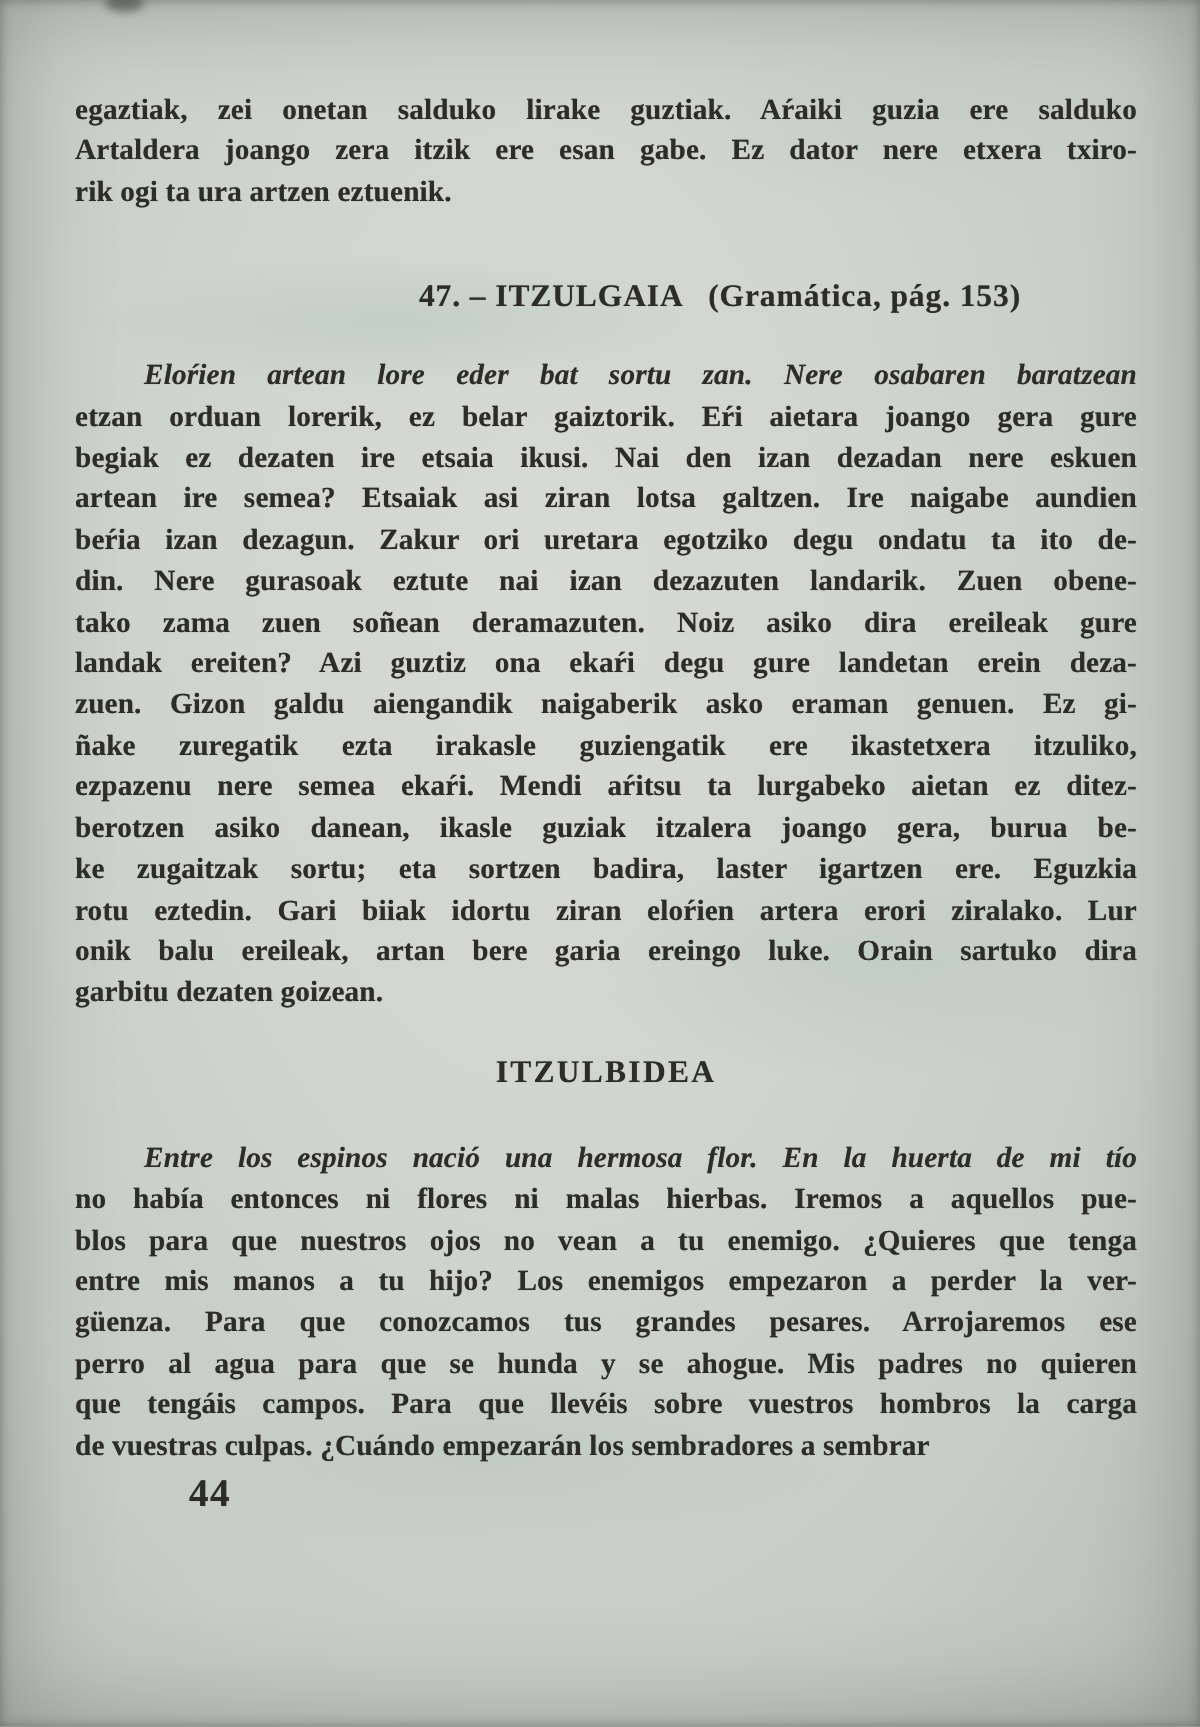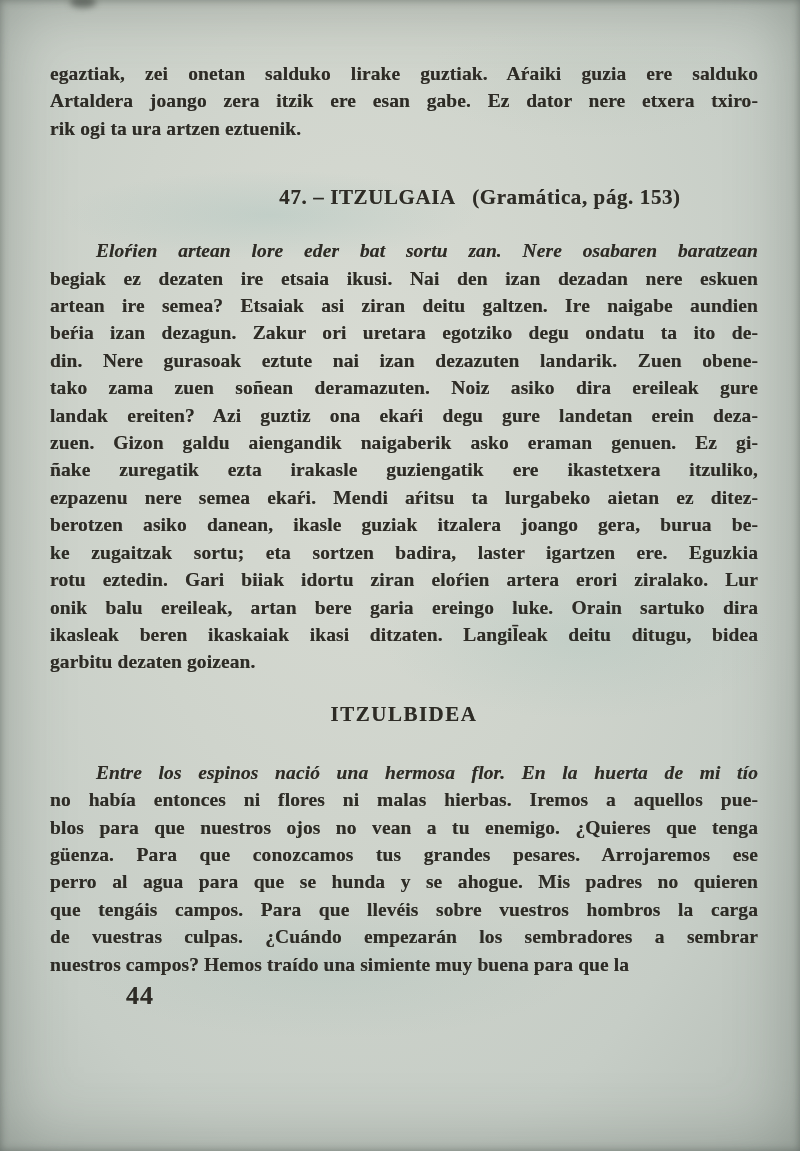--- a/index.html
+++ b/index.html
@@ -122,45 +122,45 @@
     <div class="para para-continuation">
         <div class="line">egaztiak, zei onetan salduko lirake guztiak. Aŕaiki guzia ere salduko</div>
         <div class="line">Artaldera joango zera itzik ere esan gabe. Ez dator nere etxera txiro-</div>
         <div class="line">rik ogi ta ura artzen eztuenik.</div>
       </div>
 
     <h2 class="heading heading-itzulgaia">47. – ITZULGAIA   (Gramática, pág. 153)</h2>
 
     <div class="para indent-first para-itzulgaia">
         <div class="line">Eloŕien artean lore eder bat sortu zan. Nere osabaren baratzean</div>
+        <div class="line">etzan orduan lorerik, ez belar gaiztorik. Eŕi aietara joango gera gure</div>
         <div class="line">begiak ez dezaten ire etsaia ikusi. Nai den izan dezadan nere eskuen</div>
-        <div class="line">artean ire semea? Etsaiak asi ziran deitu galtzen. Ire naigabe aundien</div>
+        <div class="line">artean ire semea? Etsaiak asi ziran lotsa galtzen. Ire naigabe aundien</div>
         <div class="line">beŕia izan dezagun. Zakur ori uretara egotziko degu ondatu ta ito de-</div>
         <div class="line">din. Nere gurasoak eztute nai izan dezazuten landarik. Zuen obene-</div>
         <div class="line">tako zama zuen soñean deramazuten. Noiz asiko dira ereileak gure</div>
         <div class="line">landak ereiten? Azi guztiz ona ekaŕi degu gure landetan erein deza-</div>
         <div class="line">zuen. Gizon galdu aiengandik naigaberik asko eraman genuen. Ez gi-</div>
         <div class="line">ñake zuregatik ezta irakasle guziengatik ere ikastetxera itzuliko,</div>
         <div class="line">ezpazenu nere semea ekaŕi. Mendi aŕitsu ta lurgabeko aietan ez ditez-</div>
         <div class="line">berotzen asiko danean, ikasle guziak itzalera joango gera, burua be-</div>
         <div class="line">ke zugaitzak sortu; eta sortzen badira, laster igartzen ere. Eguzkia</div>
         <div class="line">rotu eztedin. Gari biiak idortu ziran eloŕien artera erori ziralako. Lur</div>
         <div class="line">onik balu ereileak, artan bere garia ereingo luke. Orain sartuko dira</div>
-        <div class="line">ikasleak beren ikaskaiak ikasi ditzaten. Langil̄eak deitu ditugu, bidea</div>
         <div class="line">garbitu dezaten goizean.</div>
       </div>
 
     <h2 class="heading heading-itzulbidea">ITZULBIDEA</h2>
 
     <div class="para indent-first para-itzulbidea">
         <div class="line">Entre los espinos nació una hermosa flor. En la huerta de mi tío</div>
         <div class="line">no había entonces ni flores ni malas hierbas. Iremos a aquellos pue-</div>
         <div class="line">blos para que nuestros ojos no vean a tu enemigo. ¿Quieres que tenga</div>
+        <div class="line">entre mis manos a tu hijo? Los enemigos empezaron a perder la ver-</div>
         <div class="line">güenza. Para que conozcamos tus grandes pesares. Arrojaremos ese</div>
         <div class="line">perro al agua para que se hunda y se ahogue. Mis padres no quieren</div>
         <div class="line">que tengáis campos. Para que llevéis sobre vuestros hombros la carga</div>
         <div class="line">de vuestras culpas. ¿Cuándo empezarán los sembradores a sembrar</div>
-        <div class="line">nuestros campos? Hemos traído una simiente muy buena para que la</div>
       </div>
 
     <div class="page-number">44</div>
   </div>
 </div>
 
 </body></html>

